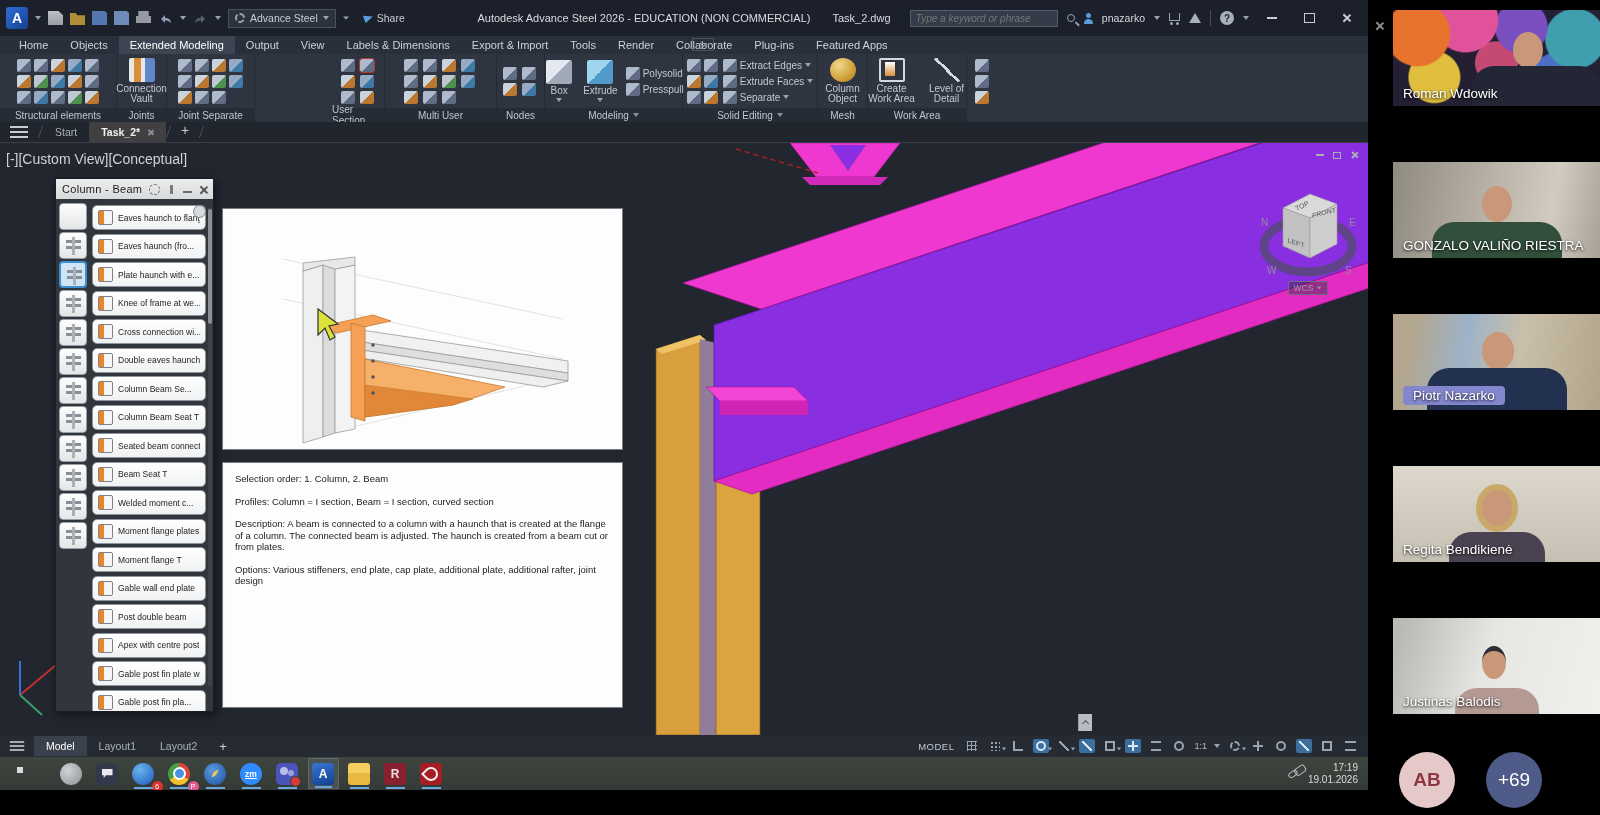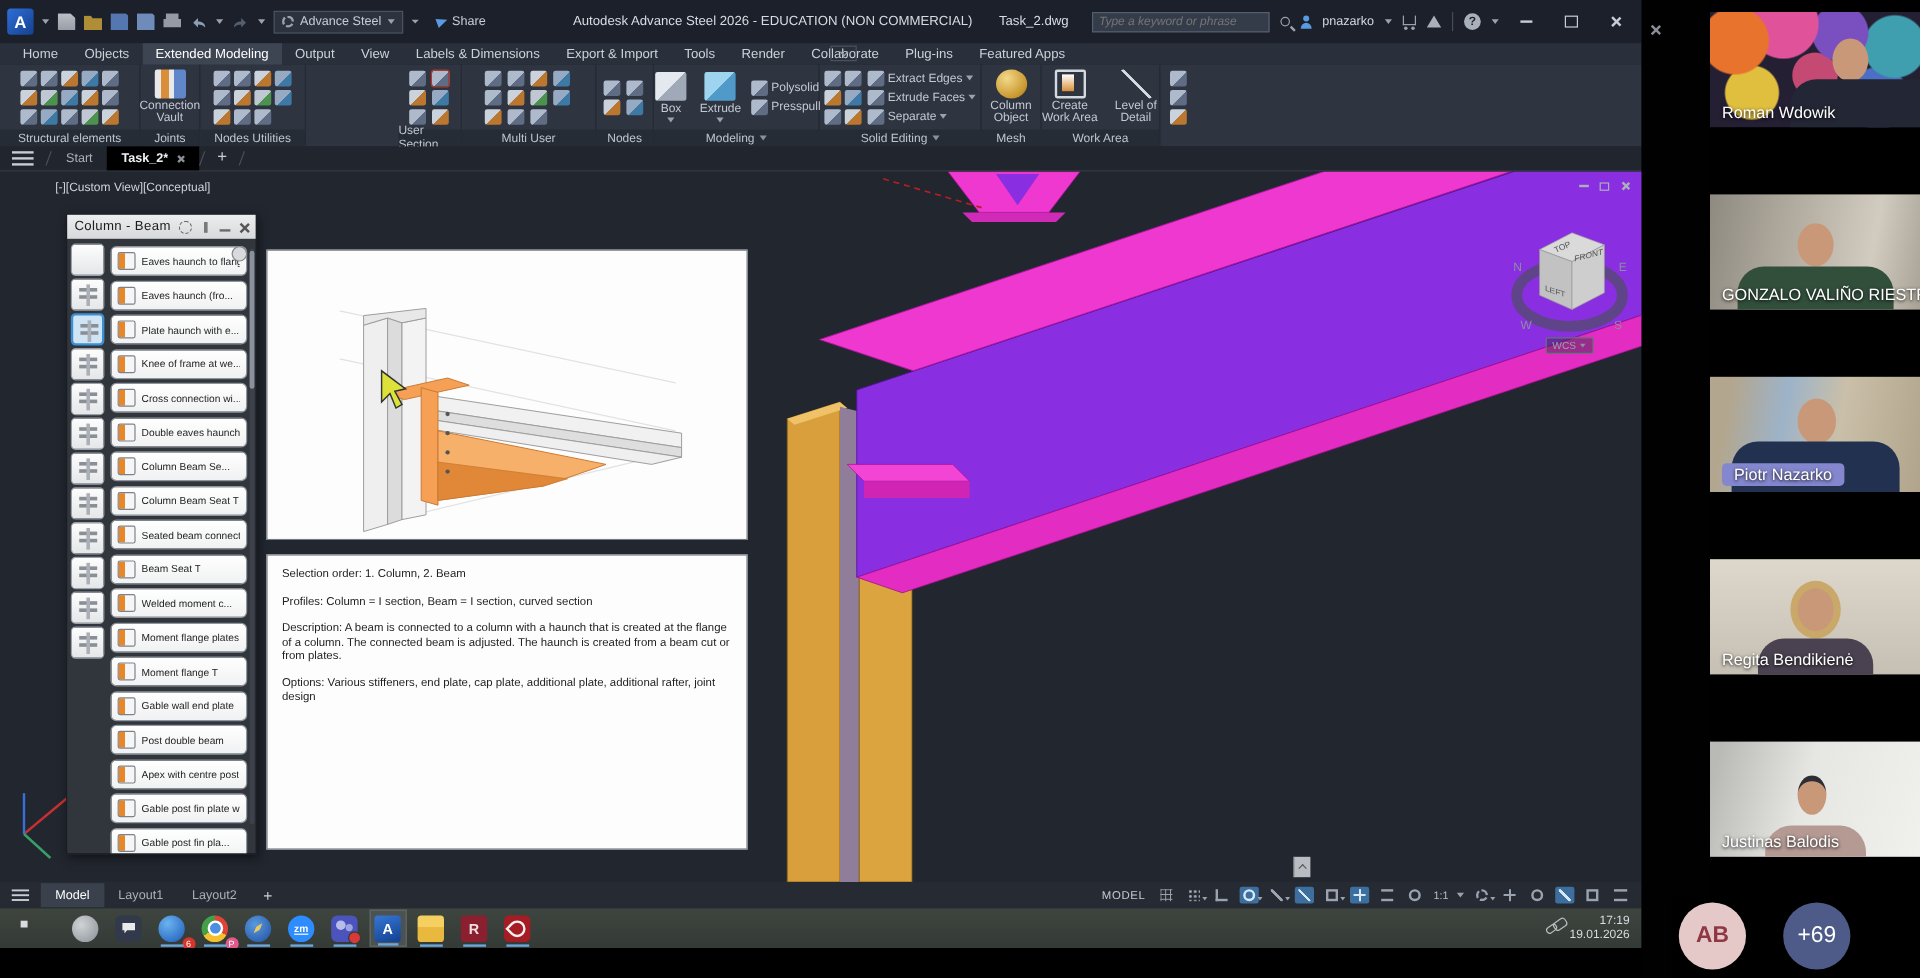--- a/index.html
+++ b/index.html
@@ -80,29 +80,29 @@
   .bic-house::after { content:""; position:absolute; left:4px; top:2px; width:10px; height:14px; background:linear-gradient(180deg,#fff,#d98e3a); }
   .bic-lod { background:linear-gradient(45deg,transparent 46%,#d4d9df 46% 54%,transparent 54%); }
   .rrow { display:flex; align-items:center; gap:3px; color:#c3c9d3; font-size:10px; white-space:nowrap; }
   .rcol { display:flex; flex-direction:column; gap:3px; justify-content:center; }
 
   
   #doctabs { position:absolute; left:0; top:122px; width:1368px; height:21px; background:#20252e; display:flex; align-items:flex-end; border-bottom:1px solid #3a4049; }
   .burger { width:18px; height:12px; margin:0 10px 4px 10px; border-top:2px solid #c8cdd4; border-bottom:2px solid #c8cdd4; position:relative; }
   .burger::after { content:""; position:absolute; left:0; top:3px; width:100%; height:2px; background:#c8cdd4; }
   .dtab { font-size:10.5px; color:#aab0b8; padding:4px 12px; display:flex; align-items:center; gap:7px; }
-  .dtab.active { background:#000000; color:#f0f2f4; font-weight:bold; }
+  .dtab.active { background:#404040; color:#f0f2f4; font-weight:bold; }
   .dtab .xicon { width:7px; height:7px; }
   .dtab .xicon::before,.dtab .xicon::after { height:7px; left:3px; background:#8a919c; }
   .dsep { width:1px; height:12px; background:#4a5160; transform:skewX(-20deg); margin:0 2px 4px; }
   .dplus { color:#c8cdd4; font-size:14px; padding:2px 10px 4px; }
 
   
   #viewport { position:absolute; left:0; top:143px; width:1368px; height:592px; background:#21262f; overflow:hidden; }
-  #vplabel { position:absolute; left:6px; top:8px; font-size:10px; color:#cfd3d9; z-index:3;margin-left:40px; }
+  #vplabel { position:absolute; left:6px; top:8px; font-size:14px; color:#cfd3d9; z-index:3; }
   #vpctrl { position:absolute; right:10px; top:8px; display:flex; gap:9px; z-index:3; align-items:center; }
   #vpctrl .wb-min::after { width:8px; background:#aab0b9; }
   #vpctrl .wb2 { width:8px; height:7px; border:1.5px solid #aab0b9; }
   #vpctrl .xicon { width:8px; height:8px; } #vpctrl .xicon::before,#vpctrl .xicon::after { height:8px; left:3.5px; background:#aab0b9; }
   #scene { position:absolute; left:0; top:0; z-index:1; }
 
   
   #viewcube { position:absolute; left:1253px; top:25px; width:110px; height:135px; z-index:2; color:#7d828b; }
   #wcs { position:absolute; left:1288px; top:138px; width:40px; height:14px; border:1px solid #6a707b; border-radius:2px; color:#9aa0ab; font-size:8.5px; display:flex; align-items:center; justify-content:center; gap:3px; z-index:2; background:rgba(40,45,55,.4); }
   #wcs .caret { border-top-color:#8a919c; transform:scale(.8); }
@@ -200,21 +200,21 @@
   #tb-clock { margin-left:auto; display:flex; align-items:center; gap:10px; padding-right:10px; color:#d8dce0; }
   #tb-clock .times { font-size:10px; text-align:right; line-height:12px; }
   .linkic { width:10px; height:6px; border:1.5px solid #b8bcc0; border-radius:3px; position:relative; transform:rotate(-35deg); }
   .linkic::after { content:""; position:absolute; left:6px; top:-1.5px; width:10px; height:6px; border:1.5px solid #b8bcc0; border-radius:3px; }
 
   
   #sidebar { position:absolute; left:1368px; top:0; width:232px; height:815px; background:#010101; }
   #side-close { position:absolute; left:6px; top:16px; z-index:5; }
   #side-close .xicon::before,#side-close .xicon::after { background:#8a8f96; }
   #tiles { position:absolute; left:25px; top:0; width:207px; height:760px; }
-  .tile { position:relative; height:152px; background:#000; overflow:hidden;margin-left:32px; }
+  .tile { position:relative; height:152px; background:#000; overflow:hidden; }
   .vid { position:absolute; left:0; right:0; top:10px; height:96px; background:#222; overflow:hidden; }
   .vid::before { content:""; position:absolute; width:30px; height:36px; border-radius:50%; background:#c89878; left:calc(50% - 15px); top:26px; }
   .vid::after { content:""; position:absolute; width:110px; height:46px; border-radius:22px 22px 0 0; background:#333; left:calc(50% - 55px); bottom:-6px; }
   .pname { position:absolute; left:10px; top:86px; font-size:13.5px; color:#fff; text-shadow:0 1px 3px #000; z-index:2; white-space:nowrap; }
   .tile.highlight .pname { background:#8487ce; padding:2px 10px; border-radius:4px; top:82px; }
   
   .p-roman .vid { background:#241f33; background-image:radial-gradient(circle at 12% 25%,#e8732c 0 16%,transparent 17%),radial-gradient(circle at 35% 10%,#e0529a 0 20%,transparent 21%),radial-gradient(circle at 62% 18%,#7a4fc0 0 17%,transparent 18%),radial-gradient(circle at 88% 30%,#3f9fae 0 15%,transparent 16%),radial-gradient(circle at 20% 70%,#e0bf3e 0 14%,transparent 15%),radial-gradient(circle at 80% 75%,#4a6fc4 0 16%,transparent 17%),radial-gradient(circle at 50% 55%,#c44a74 0 18%,transparent 19%); }
   .p-roman .vid::before { left:58%; top:22px; }
   .p-roman .vid::after { background:#232735; left:38%; width:130px; }
   .p-gonzalo .vid { background:linear-gradient(100deg,#8f8a80,#b8b2a6 45%,#d2ccc0 75%,#a8a296); }
@@ -358,21 +358,21 @@
             <i class="ri"></i>
             <i class="ri"></i>
             <i class="ri"></i>
             <i class="ri"></i>
             <i class="ri"></i>
             <i class="ri"></i>
             <i class="ri"></i>
             <i class="ri"></i>
       </div>
         </div>
-      <div class="rlabel">Nodes Utilities</div>
+      <div class="rlabel">Joint Separate</div>
     </div>
     <div class="rgroup" style="left:332px;width:53px;">
       <div class="rbody">
           <div class="rgrid" style="grid-template-columns:repeat(2,16px);">
         <i class="ri"></i>
             <i class="ri red"></i>
             <i class="ri"></i>
             <i class="ri"></i>
             <i class="ri"></i>
             <i class="ri"></i>

